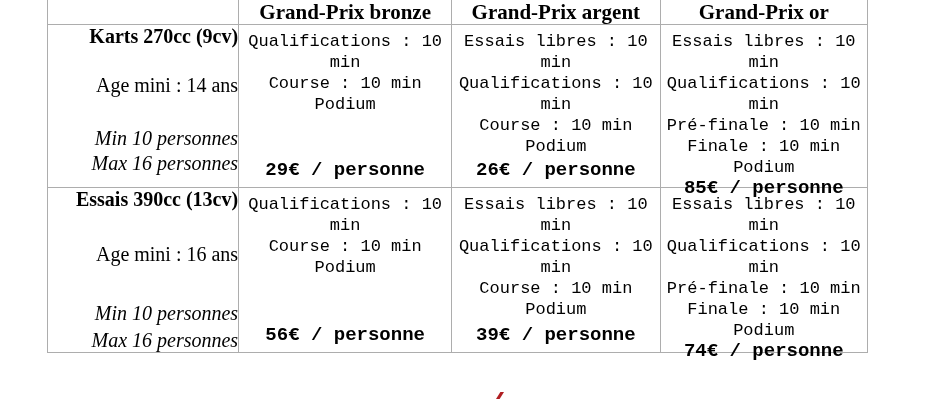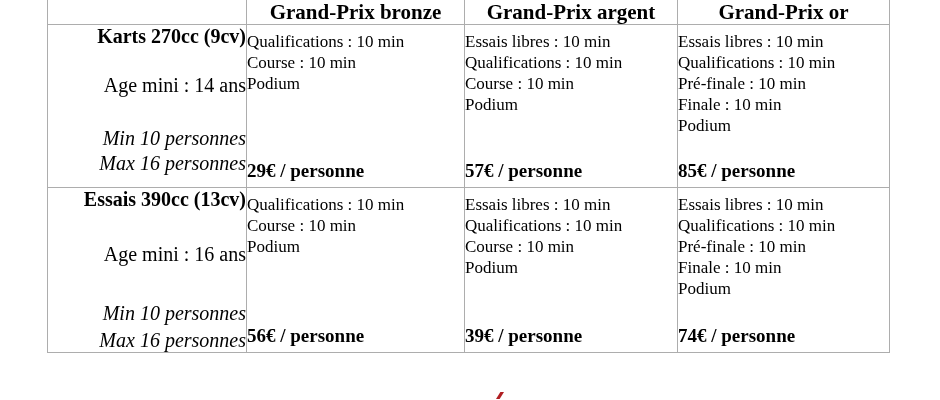--- a/index.html
+++ b/index.html
@@ -1,18 +1,18 @@
 <!DOCTYPE html>
 <html><head>
 <meta charset="utf-8">
 <style>
   html, body { margin:0; padding:0; }
   .page {
     position:relative;
-    width:940px; height:400px;
+    width:868px; height:400px;
     background:#ffffff;
     overflow:hidden;
     font-family:"Liberation Serif", "DejaVu Serif", serif;
     color:#000000;
   }
   table.price-table {
     position:absolute;
     left:47px; top:-17px;
     border-collapse:collapse;
     table-layout:fixed;
@@ -45,21 +45,21 @@
     line-height:23px;
   }
   .kart-title { font-weight:bold; }
   .r1 .kart-age { margin-top:26px; }
   .r1 .kart-min { margin-top:30px; }
   .r1 .kart-max { margin-top:2px; }
   .r2 .kart-age { margin-top:32px; }
   .r2 .kart-min { margin-top:36px; }
   .r2 .kart-max { margin-top:4px; }
   .kart-min, .kart-max { font-style:italic; }
-  td.offer-cell { vertical-align:top; text-align:left; }
+  td.offer-cell { vertical-align:top; text-align:center;font-family:Liberation Mono, monospace; }
   .offer-inner { display:flex; flex-direction:column; }
   .r1 .offer-inner { height:162px; }
   .r2 .offer-inner { height:164px; }
   .program { padding-top:6px; font-size:17px; line-height:21px; }
   .price {
     margin-top:auto;
     padding-bottom:6px;
     font-weight:bold;
     font-size:19px;
     line-height:21px;
@@ -111,21 +111,21 @@
           </div>
         </td>
         <td class="offer-cell">
           <div class="offer-inner">
             <div class="program">
               <div class="program-line">Essais libres : 10 min</div>
               <div class="program-line">Qualifications : 10 min</div>
               <div class="program-line">Course : 10 min</div>
               <div class="program-line">Podium</div>
             </div>
-            <div class="price">57€ / personne</div>
+            <div class="price">26€ / personne</div>
           </div>
         </td>
         <td class="offer-cell">
           <div class="offer-inner">
             <div class="program">
               <div class="program-line">Essais libres : 10 min</div>
               <div class="program-line">Qualifications : 10 min</div>
               <div class="program-line">Pré-finale : 10 min</div>
               <div class="program-line">Finale : 10 min</div>
               <div class="program-line">Podium</div>

